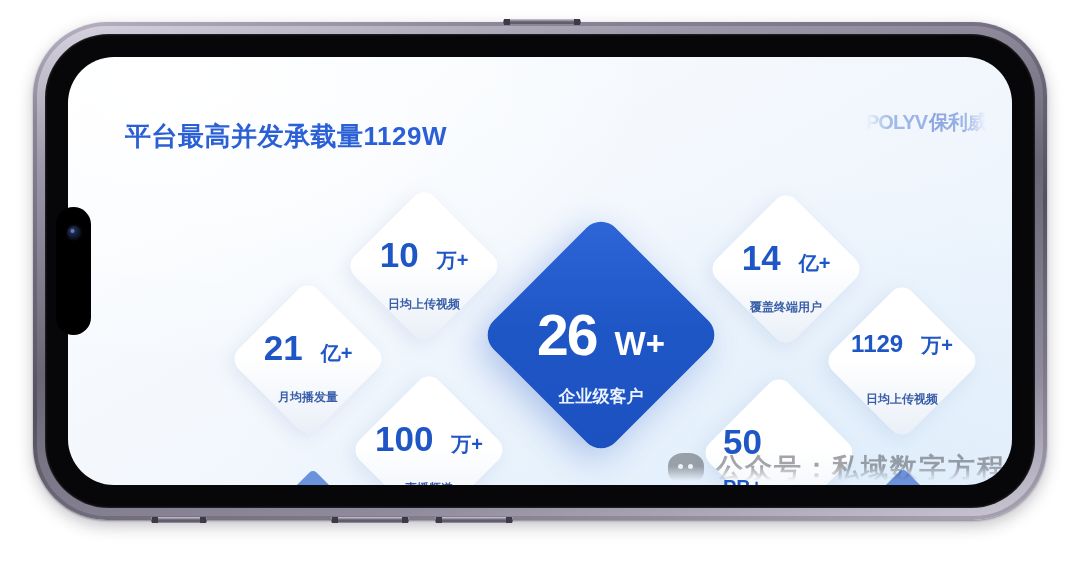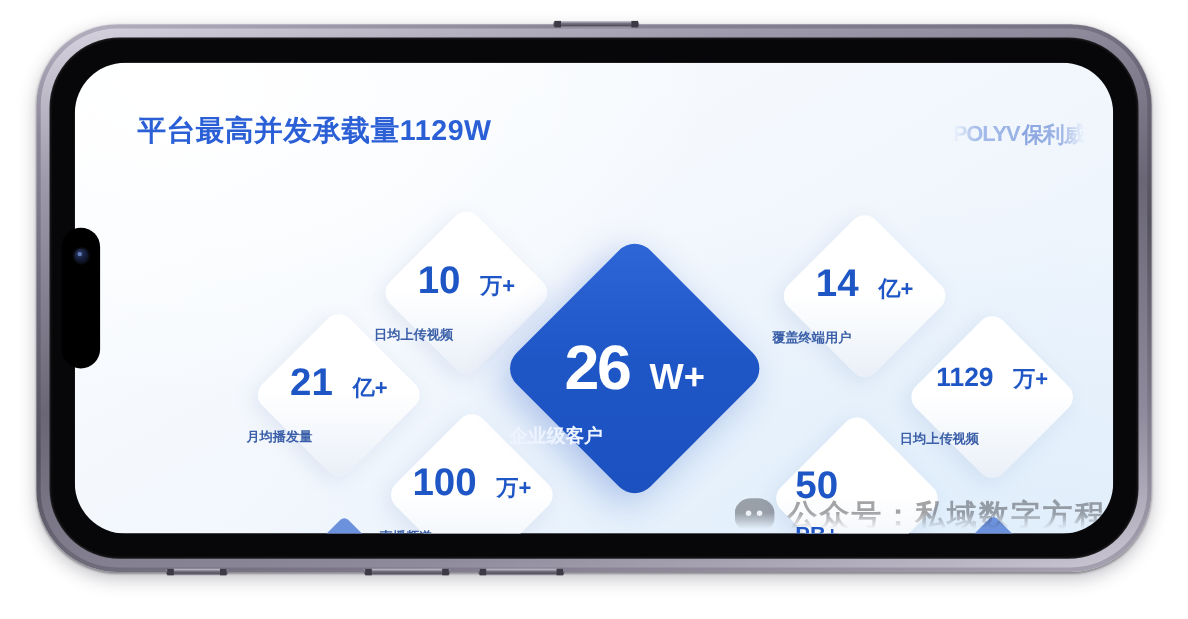--- a/index.html
+++ b/index.html
@@ -53,21 +53,21 @@
     background:radial-gradient(circle at 38% 34%, #2e3a63 0%, #16203d 42%, #05070f 100%);
     box-shadow:0 0 0 1.5px #0b0c12;
   }
   .island-cam::after{ content:""; position:absolute; left:3px; top:2.5px;
     width:4px; height:4px; border-radius:50%; background:rgba(120,150,220,.75); }
 
   
   .slide{ position:absolute; inset:0; }
 
   .headline{
-    position:absolute; left:57px; top:44px;
+    position:absolute; left:57px; top:62px;
     font-size:26px; font-weight:bold; letter-spacing:.5px;
     color:#2a5fd6; white-space:nowrap;
     text-shadow:0 1px 0 rgba(255,255,255,.6);
   }
 
   .brand{
     position:absolute; right:26px; top:53px; height:24px;
     display:flex; align-items:center; gap:2px;
     font-size:20px; font-weight:bold; letter-spacing:-1px;
     color:#8aa6e2; opacity:.85;
@@ -91,28 +91,28 @@
     box-shadow:0 12px 34px rgba(32,84,195,.30);
   }
   .dia .num{
     position:absolute; left:0; right:0; display:flex;
     align-items:baseline; justify-content:center; gap:18px;
     color:#1f56c6; white-space:nowrap;
   }
   .dia .num b{ font-weight:bold; line-height:1; }
   .dia .num i{ font-style:normal; font-weight:bold; line-height:1; }
   .dia .lbl{
-    position:absolute; left:-28px; right:-28px; 
+    position:absolute; left:-28px; right:-28px; text-align:center;
     color:#3a5fa8; font-size:12px; font-weight:bold; white-space:nowrap;
   }
   .dia.center .num{ color:#fff; }
   .dia.center .lbl{ color:#eef4ff; font-size:17px; }
 
   
-  .d-center{ left:423px; top:192px; width:172px; height:172px; }
+  .d-center{ left:447px; top:192px; width:172px; height:172px; }
   .d-center .num{ top:58px; }
   .d-center .num b{ font-size:57px; letter-spacing:-2px; }
   .d-center .num i{ font-size:33px; }
   .d-center .lbl{ top:136px; }
 
   .d-tl{ left:300px; top:153px; width:112px; height:112px; }
   .d-tl .num{ top:27px; } .d-tl .num b{ font-size:35px; } .d-tl .num i{ font-size:20px; }
   .d-tl .lbl{ top:86px; }
 
   .d-l{ left:184px; top:246px; width:112px; height:112px; }

